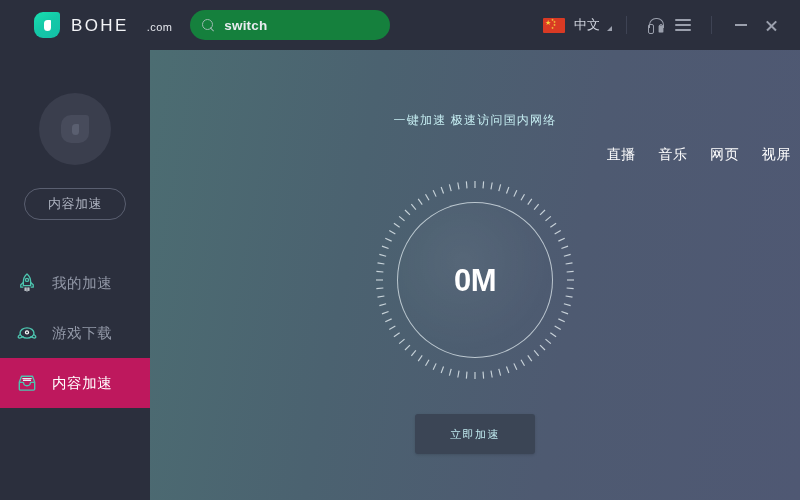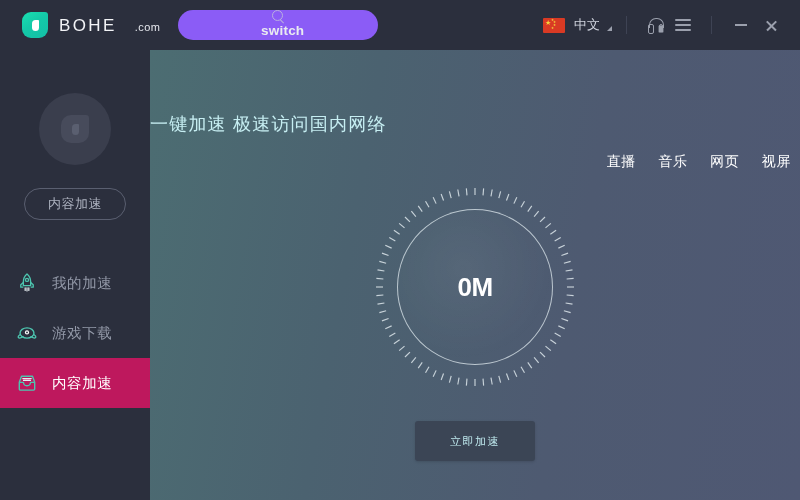--- a/index.html
+++ b/index.html
@@ -14,21 +14,21 @@
     position: relative;
     width: 800px; height: 500px;
     background: #2b2f3d;
   }
 
   
   .titlebar {
     position: absolute; top: 0; left: 0;
     width: 800px; height: 50px;
     background: #2b2f3d;
-    display: flex; align-items: center;
+    display: flex; align-items: center; padding-left: 12px;
   }
   .logo-wrap {
     display: flex; align-items: center;
     margin-left: 22px;
     height: 50px;
   }
   .logo-mark {
     width: 26px; height: 26px;
     position: relative;
     border-radius: 9px 3px 9px 9px;
@@ -58,25 +58,24 @@
     font-size: 11px;
     letter-spacing: 0.4px;
     color: #e6e8ee;
     margin-left: 18px;
   }
 
   
   .searchbox {
     margin-left: 18px;
     width: 200px; height: 30px;
-    background: #8b5cf6;
+    background: #15803d;
     border-radius: 15px;
     display: flex; align-items: center;
     padding: 0 12px;
-    flex-direction: column;
   }
   .search-icon { width: 13px; height: 13px; position: relative; flex: none; opacity: .75; }
   .search-icon::before {
     content: ""; position: absolute; left: 0; top: 0;
     width: 9px; height: 9px; border: 1.4px solid #c9ccd6; border-radius: 50%;
   }
   .search-icon::after {
     content: ""; position: absolute; left: 8px; top: 8.5px;
     width: 5px; height: 1.4px; background: #c9ccd6;
     transform: rotate(45deg); transform-origin: left center;
@@ -208,23 +207,23 @@
 
   
   .main {
     position: absolute; left: 150px; top: 50px;
     width: 650px; height: 450px;
     background: linear-gradient(100deg, #4c6d72 0%, #4b6270 32%, #4e5a71 64%, #4f5873 100%);
     overflow: hidden;
   }
   .headline {
     margin-top: 62px;
-    text-align: left;
+    text-align: center;
     color: #c6eef2;
-    font-size: 18px;
+    font-size: 12px;
     letter-spacing: 1.2px;
   }
   .subnav {
     margin-top: 17px;
     text-align: right;
     color: #ffffff;
     font-size: 14px;
     letter-spacing: .6px;
   }
   .subnav span { margin: 0 9px; }
@@ -238,21 +237,21 @@
   .dial-inner {
     position: absolute; left: 22px; top: 22px;
     width: 156px; height: 156px;
     border-radius: 50%;
     border: 1.3px solid rgba(230,240,244,.72);
     background: radial-gradient(circle at 42% 38%, rgba(255,255,255,.055), rgba(255,255,255,0) 70%);
     display: flex; align-items: center; justify-content: center;
   }
   .dial-value {
     color: #ffffff;
-    font-size: 26px;
+    font-size: 31px;
     font-weight: bold;
     letter-spacing: -0.5px;
     line-height: 1;
   }
   .cta {
     display: block;
     width: 120px; height: 40px;
     margin: 34px auto 0;
     background: #3b4555;
     border: none;

